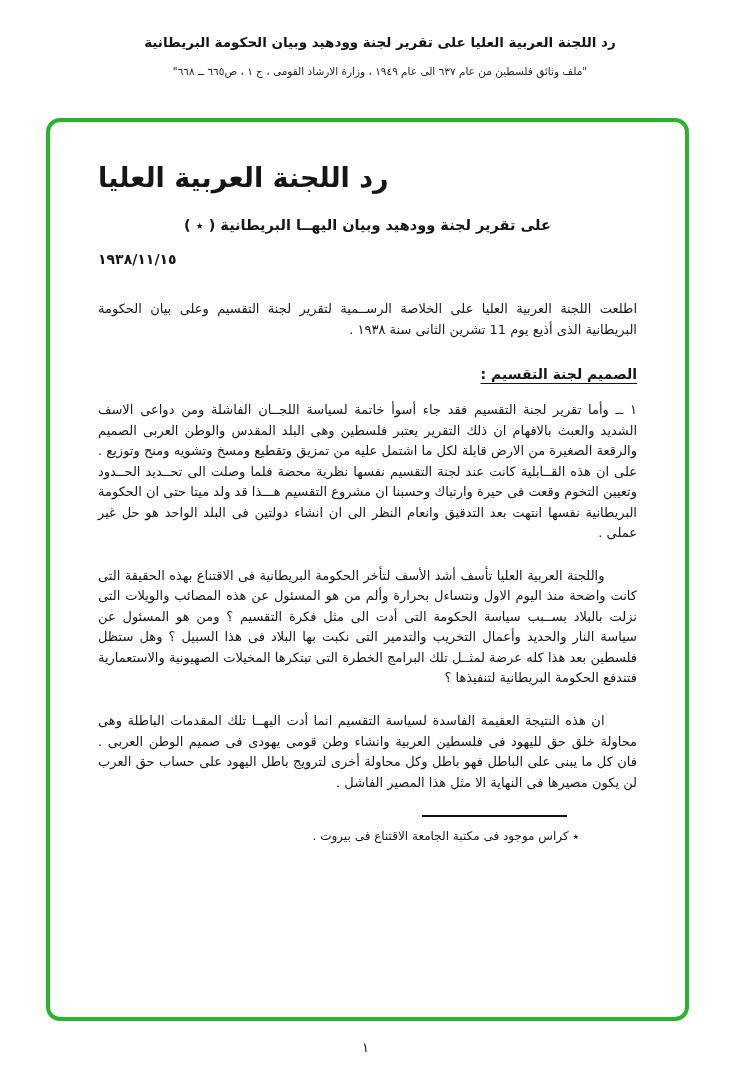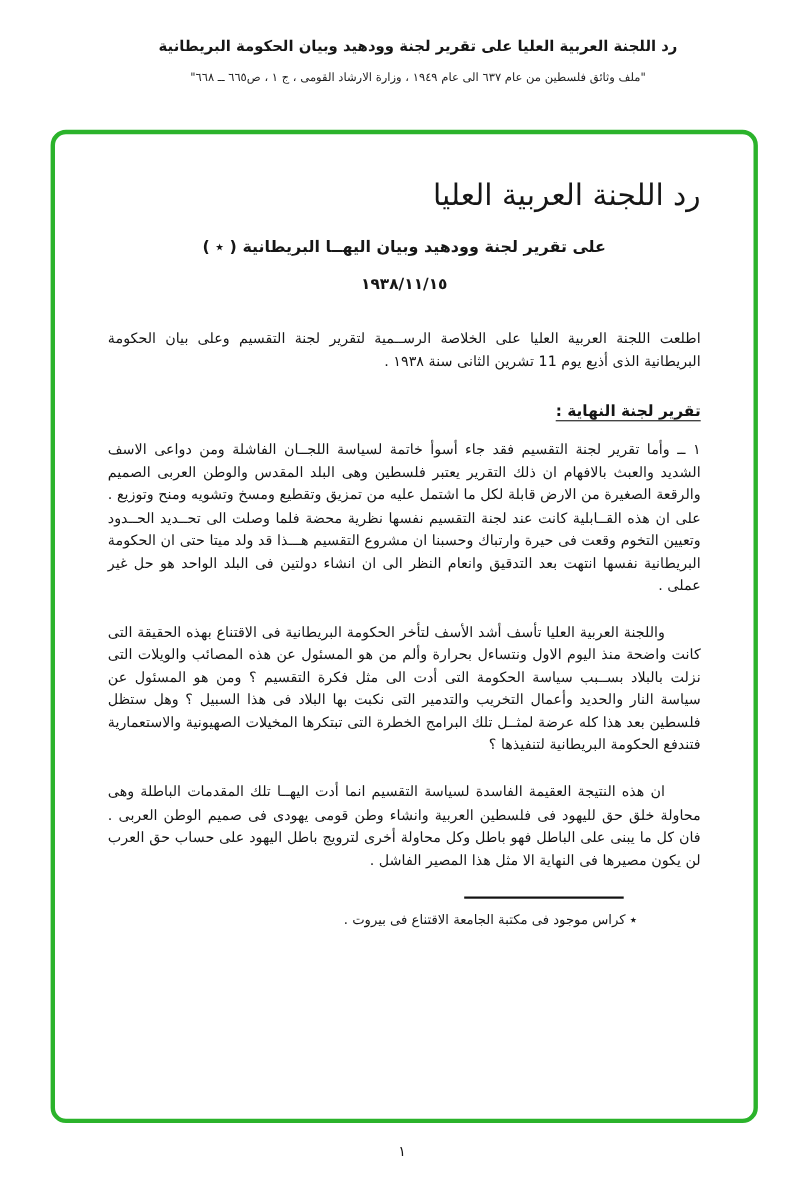--- a/index.html
+++ b/index.html
@@ -35,33 +35,33 @@
     width: 643px;
     height: 903px;
     border: 4px solid var(--frame_green, #2bb32b);
     border-radius: 14px;
     background: #ffffff;
   }
   .doc-content {
     padding: 40px 48px 0 48px;
   }
   .doc-title {
-    text-align: right;
+    text-align: left;
     font-size: 27px;
-    font-weight: normal;
+    font-weight: bold;
     margin-bottom: 24px;
   }
   .doc-subtitle {
     text-align: center;
     font-size: 14.5px;
     font-weight: bold;
     margin-bottom: 18px;
   }
   .doc-date {
-    text-align: center;
+    text-align: left;
     font-size: 14px;
     font-weight: bold;
     margin-bottom: 32px;
     direction: ltr;
   }
   .para {
     font-size: 13px;
     line-height: 1.58;
     text-align: justify;
     margin-bottom: 22px;
@@ -110,21 +110,21 @@
 
     <h1 class="doc-title">رد اللجنة العربية العليا</h1>
 
     <h2 class="doc-subtitle">على تقرير لجنة وودهيد وبيان اليهــا البريطانية ( ٭ )</h2>
 
     <div class="doc-date">١٩٣٨/١١/١٥</div>
 
     <p class="para">اطلعت اللجنة العربية العليا على الخلاصة الرســمية لتقرير لجنة التقسيم وعلى بيان الحكومة البريطانية الذى أذيع يوم 11 تشرين الثانى سنة ١٩٣٨ .</p>
 
     <div class="heading-row">
-      <h3 class="section-heading">تقرير لجنة النهاية :</h3>
+      <h3 class="section-heading">الصميم لجنة التقسيم :</h3>
     </div>
 
     <p class="para">١ ــ وأما تقرير لجنة التقسيم فقد جاء أسوأ خاتمة لسياسة اللجــان الفاشلة ومن دواعى الاسف الشديد والعبث بالافهام ان ذلك التقرير يعتبر فلسطين وهى البلد المقدس والوطن العربى الصميم والرقعة الصغيرة من الارض قابلة لكل ما اشتمل عليه من تمزيق وتقطيع ومسخ وتشويه ومنح وتوزيع . على ان هذه القــابلية كانت عند لجنة التقسيم نفسها نظرية محضة فلما وصلت الى تحــديد الحــدود وتعيين التخوم وقعت فى حيرة وارتباك وحسبنا ان مشروع التقسيم هـــذا قد ولد ميتا حتى ان الحكومة البريطانية نفسها انتهت بعد التدقيق وانعام النظر الى ان انشاء دولتين فى البلد الواحد هو حل غير عملى .</p>
 
     <p class="para indent">واللجنة العربية العليا تأسف أشد الأسف لتأخر الحكومة البريطانية فى الاقتناع بهذه الحقيقة التى كانت واضحة منذ اليوم الاول ونتساءل بحرارة وألم من هو المسئول عن هذه المصائب والويلات التى نزلت بالبلاد بســبب سياسة الحكومة التى أدت الى مثل فكرة التقسيم ؟ ومن هو المسئول عن سياسة النار والحديد وأعمال التخريب والتدمير التى نكبت بها البلاد فى هذا السبيل ؟ وهل ستظل فلسطين بعد هذا كله عرضة لمثــل تلك البرامج الخطرة التى تبتكرها المخيلات الصهيونية والاستعمارية فتندفع الحكومة البريطانية لتنفيذها ؟</p>
 
     <p class="para indent">ان هذه النتيجة العقيمة الفاسدة لسياسة التقسيم انما أدت اليهــا تلك المقدمات الباطلة وهى محاولة خلق حق لليهود فى فلسطين العربية وانشاء وطن قومى يهودى فى صميم الوطن العربى . فان كل ما يبنى على الباطل فهو باطل وكل محاولة أخرى لترويج باطل اليهود على حساب حق العرب لن يكون مصيرها فى النهاية الا مثل هذا المصير الفاشل .</p>
 
     <div class="footnote-sep"></div>
 

